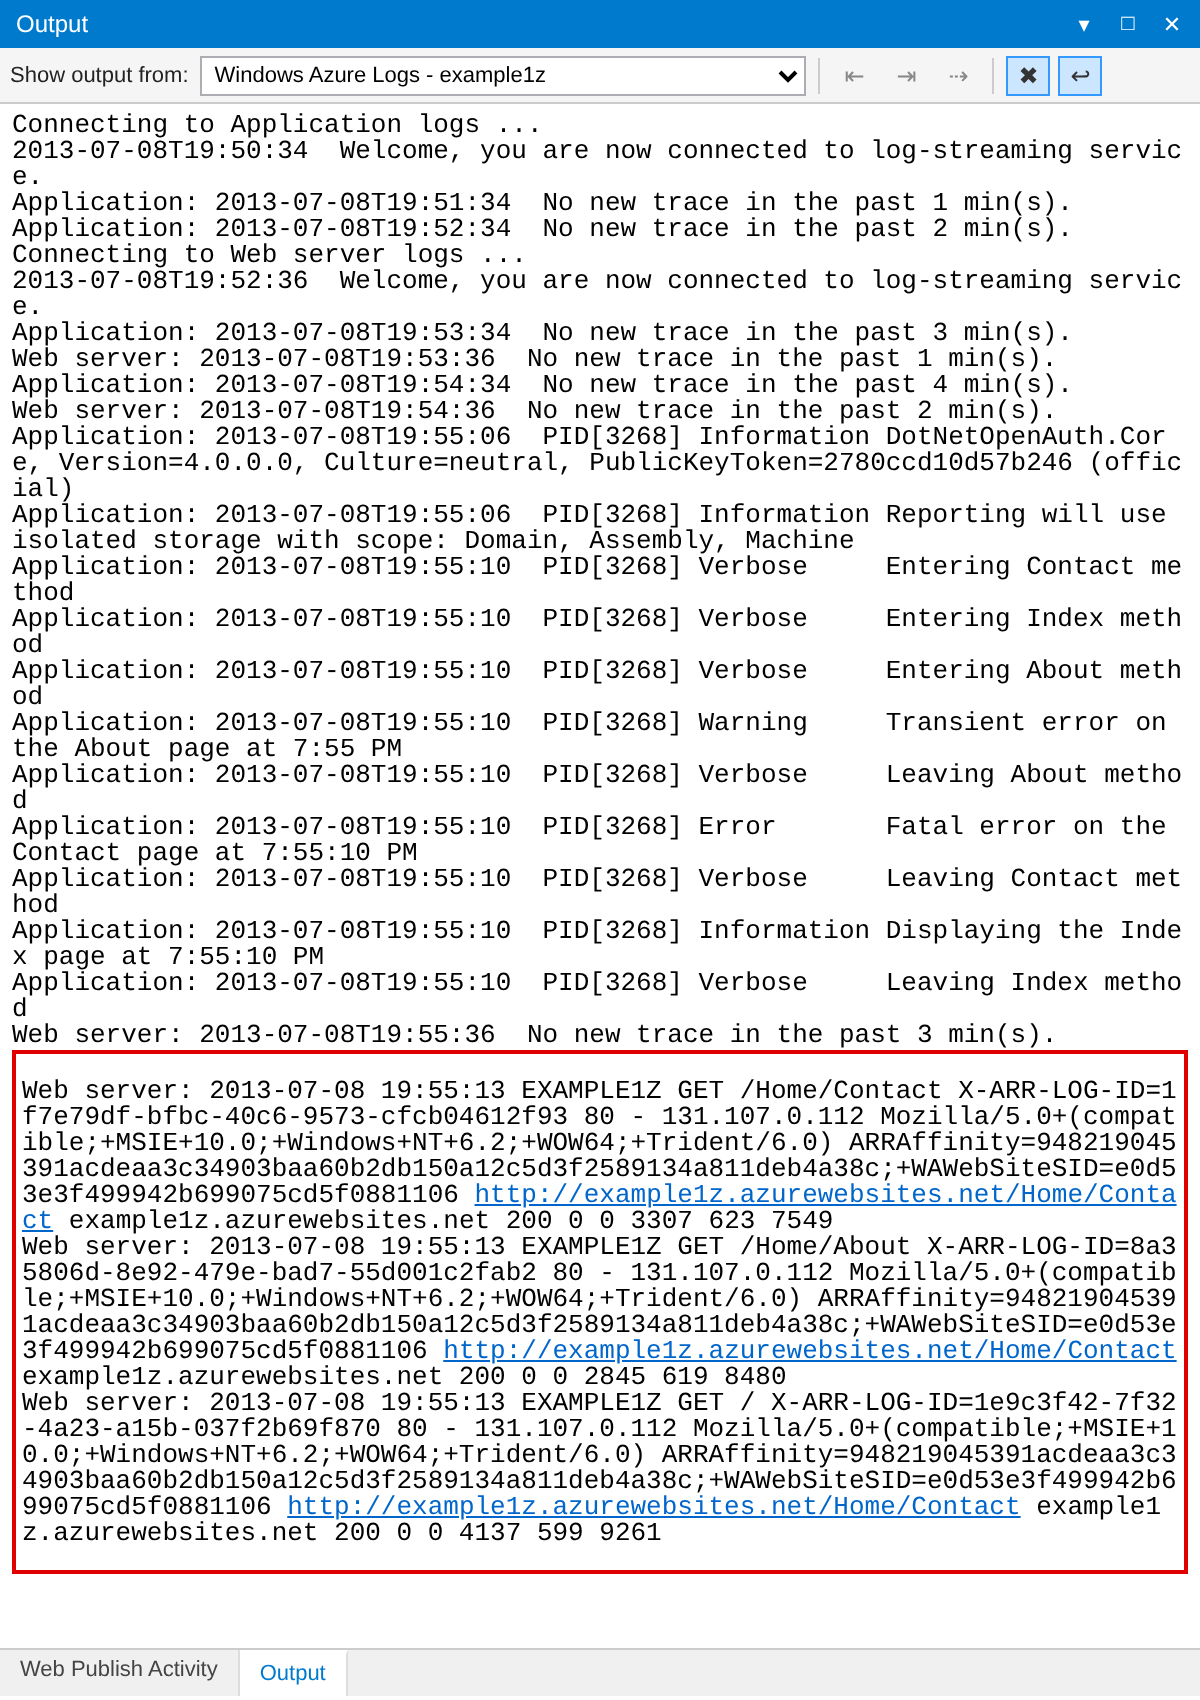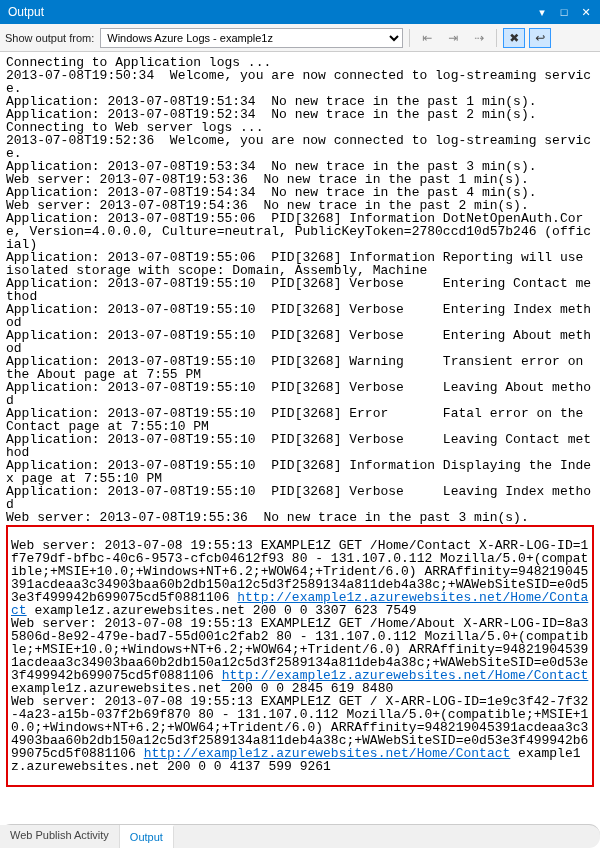--- a/index.html
+++ b/index.html
@@ -10,21 +10,21 @@
   .titlebar .winbtn { width: 20px; height: 16px; display: flex; align-items: center; justify-content: center; color: #fff; font-size: 11px; }
   .toolbar { height: 28px; display: flex; align-items: center; padding: 2px 5px; border-bottom: 1px solid #ccc; gap: 4px; background: #f5f5f5; }
   .toolbar .lbl { font-size: 11px; color: #222; margin-right: 2px; }
   .toolbar select { font-size: 11px; height: 20px; width: 303px; border: 1px solid #abadb3; background: #fff; padding: 0 2px; }
   .toolbar .tbtn { width: 22px; height: 20px; border: 1px solid transparent; display: flex; align-items: center; justify-content: center; color: #888; font-size: 12px; background: transparent; }
   .toolbar .tbtn.active { border: 1px solid #3399ff; background: #cde6ff; color: #333; }
   .toolbar .sep { width: 1px; height: 18px; background: #ccc; margin: 0 2px; }
   .content { padding: 4px 6px; font-family: Consolas, "Courier New", monospace; font-size: 13px; line-height: 13px; color: #000; background: #fff; height: 772px; overflow: hidden; white-space: pre-wrap; word-break: break-all; }
   .content a { color: #0066cc; text-decoration: underline; cursor: pointer; }
   .redbox { border: 2px solid #e00000; padding: 12px 3px; margin: 1px 0; }
-  .tabs { border-top: 1px solid #ccc; height: 24px; display: flex; align-items: stretch; background: #f0f0f0; font-size: 11px; border-radius: 11px; }
+  .tabs { border-top: 1px solid #ccc; height: 24px; display: flex; align-items: stretch; background: #f0f0f0; font-size: 11px; }
   .tab { padding: 4px 10px 0 10px; color: #444; background: #f0f0f0; border-right: 1px solid #ddd; }
   .tab.active { background: #fff; color: #007acc; border-top: 2px solid transparent; }
 </style>
 </head>
 <body>
 
 <div class="titlebar">
   <span class="title">Output</span>
   <div class="winctrls">
     <div class="winbtn">▾</div>

